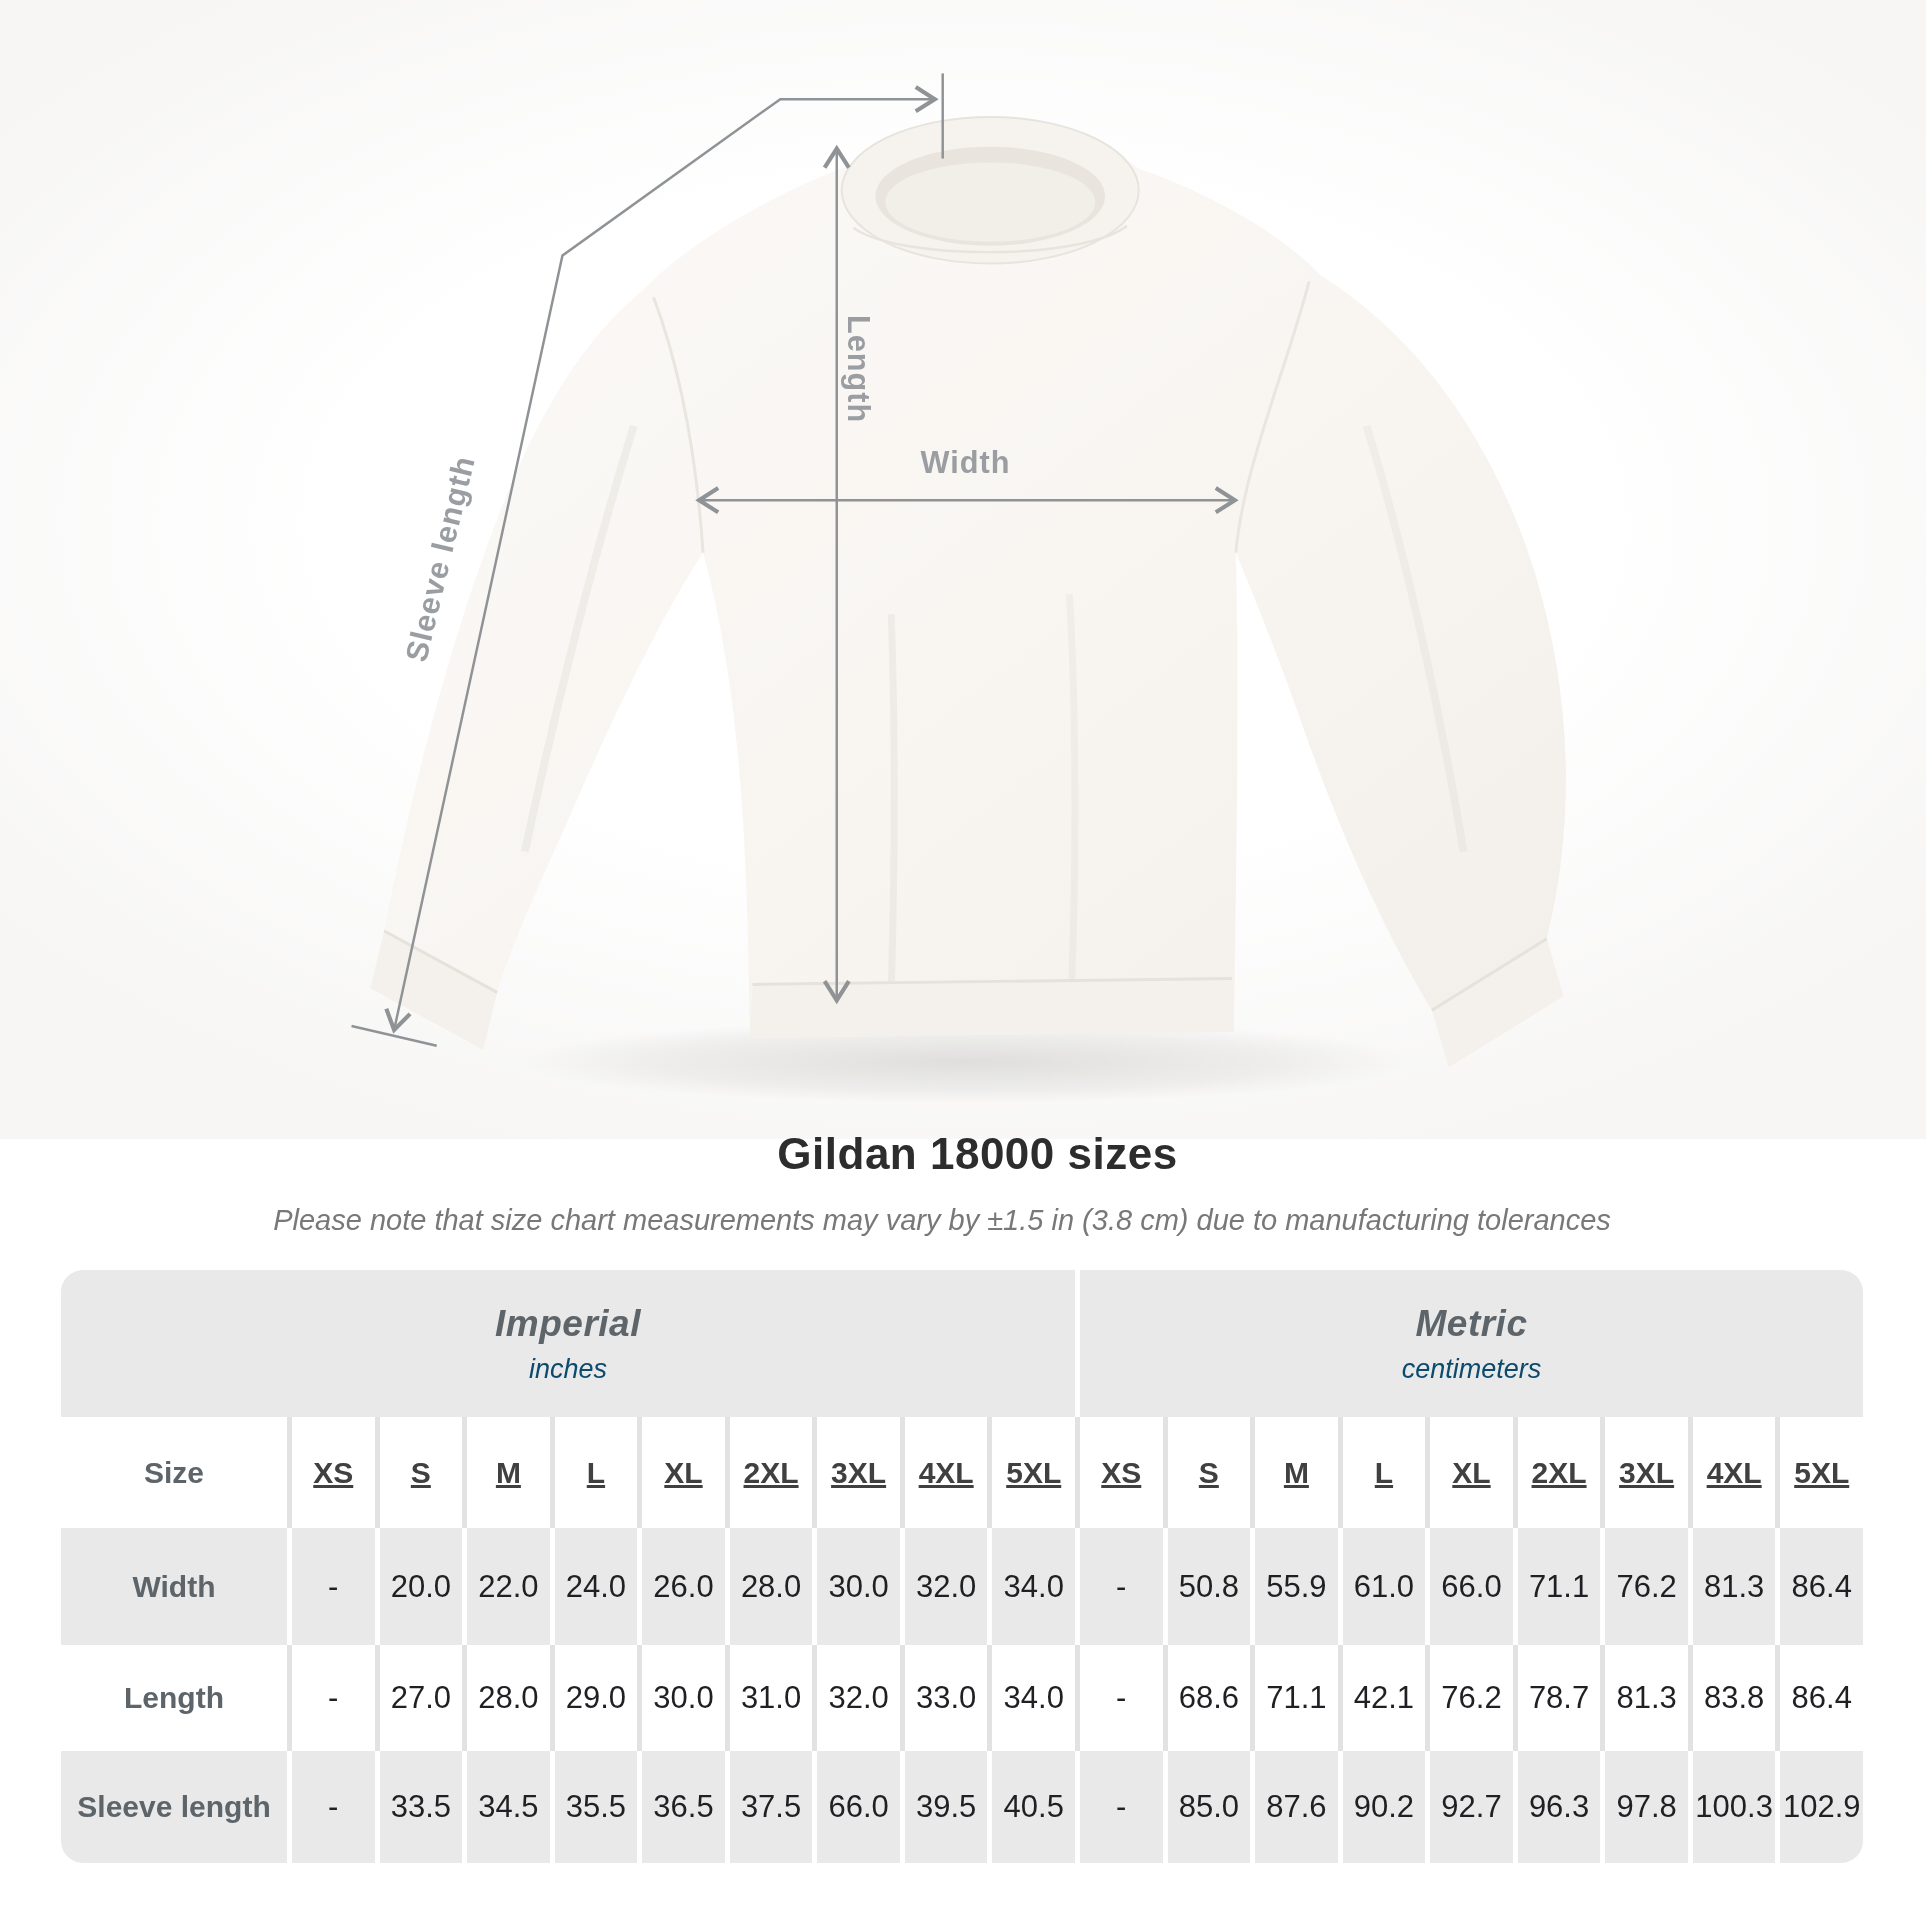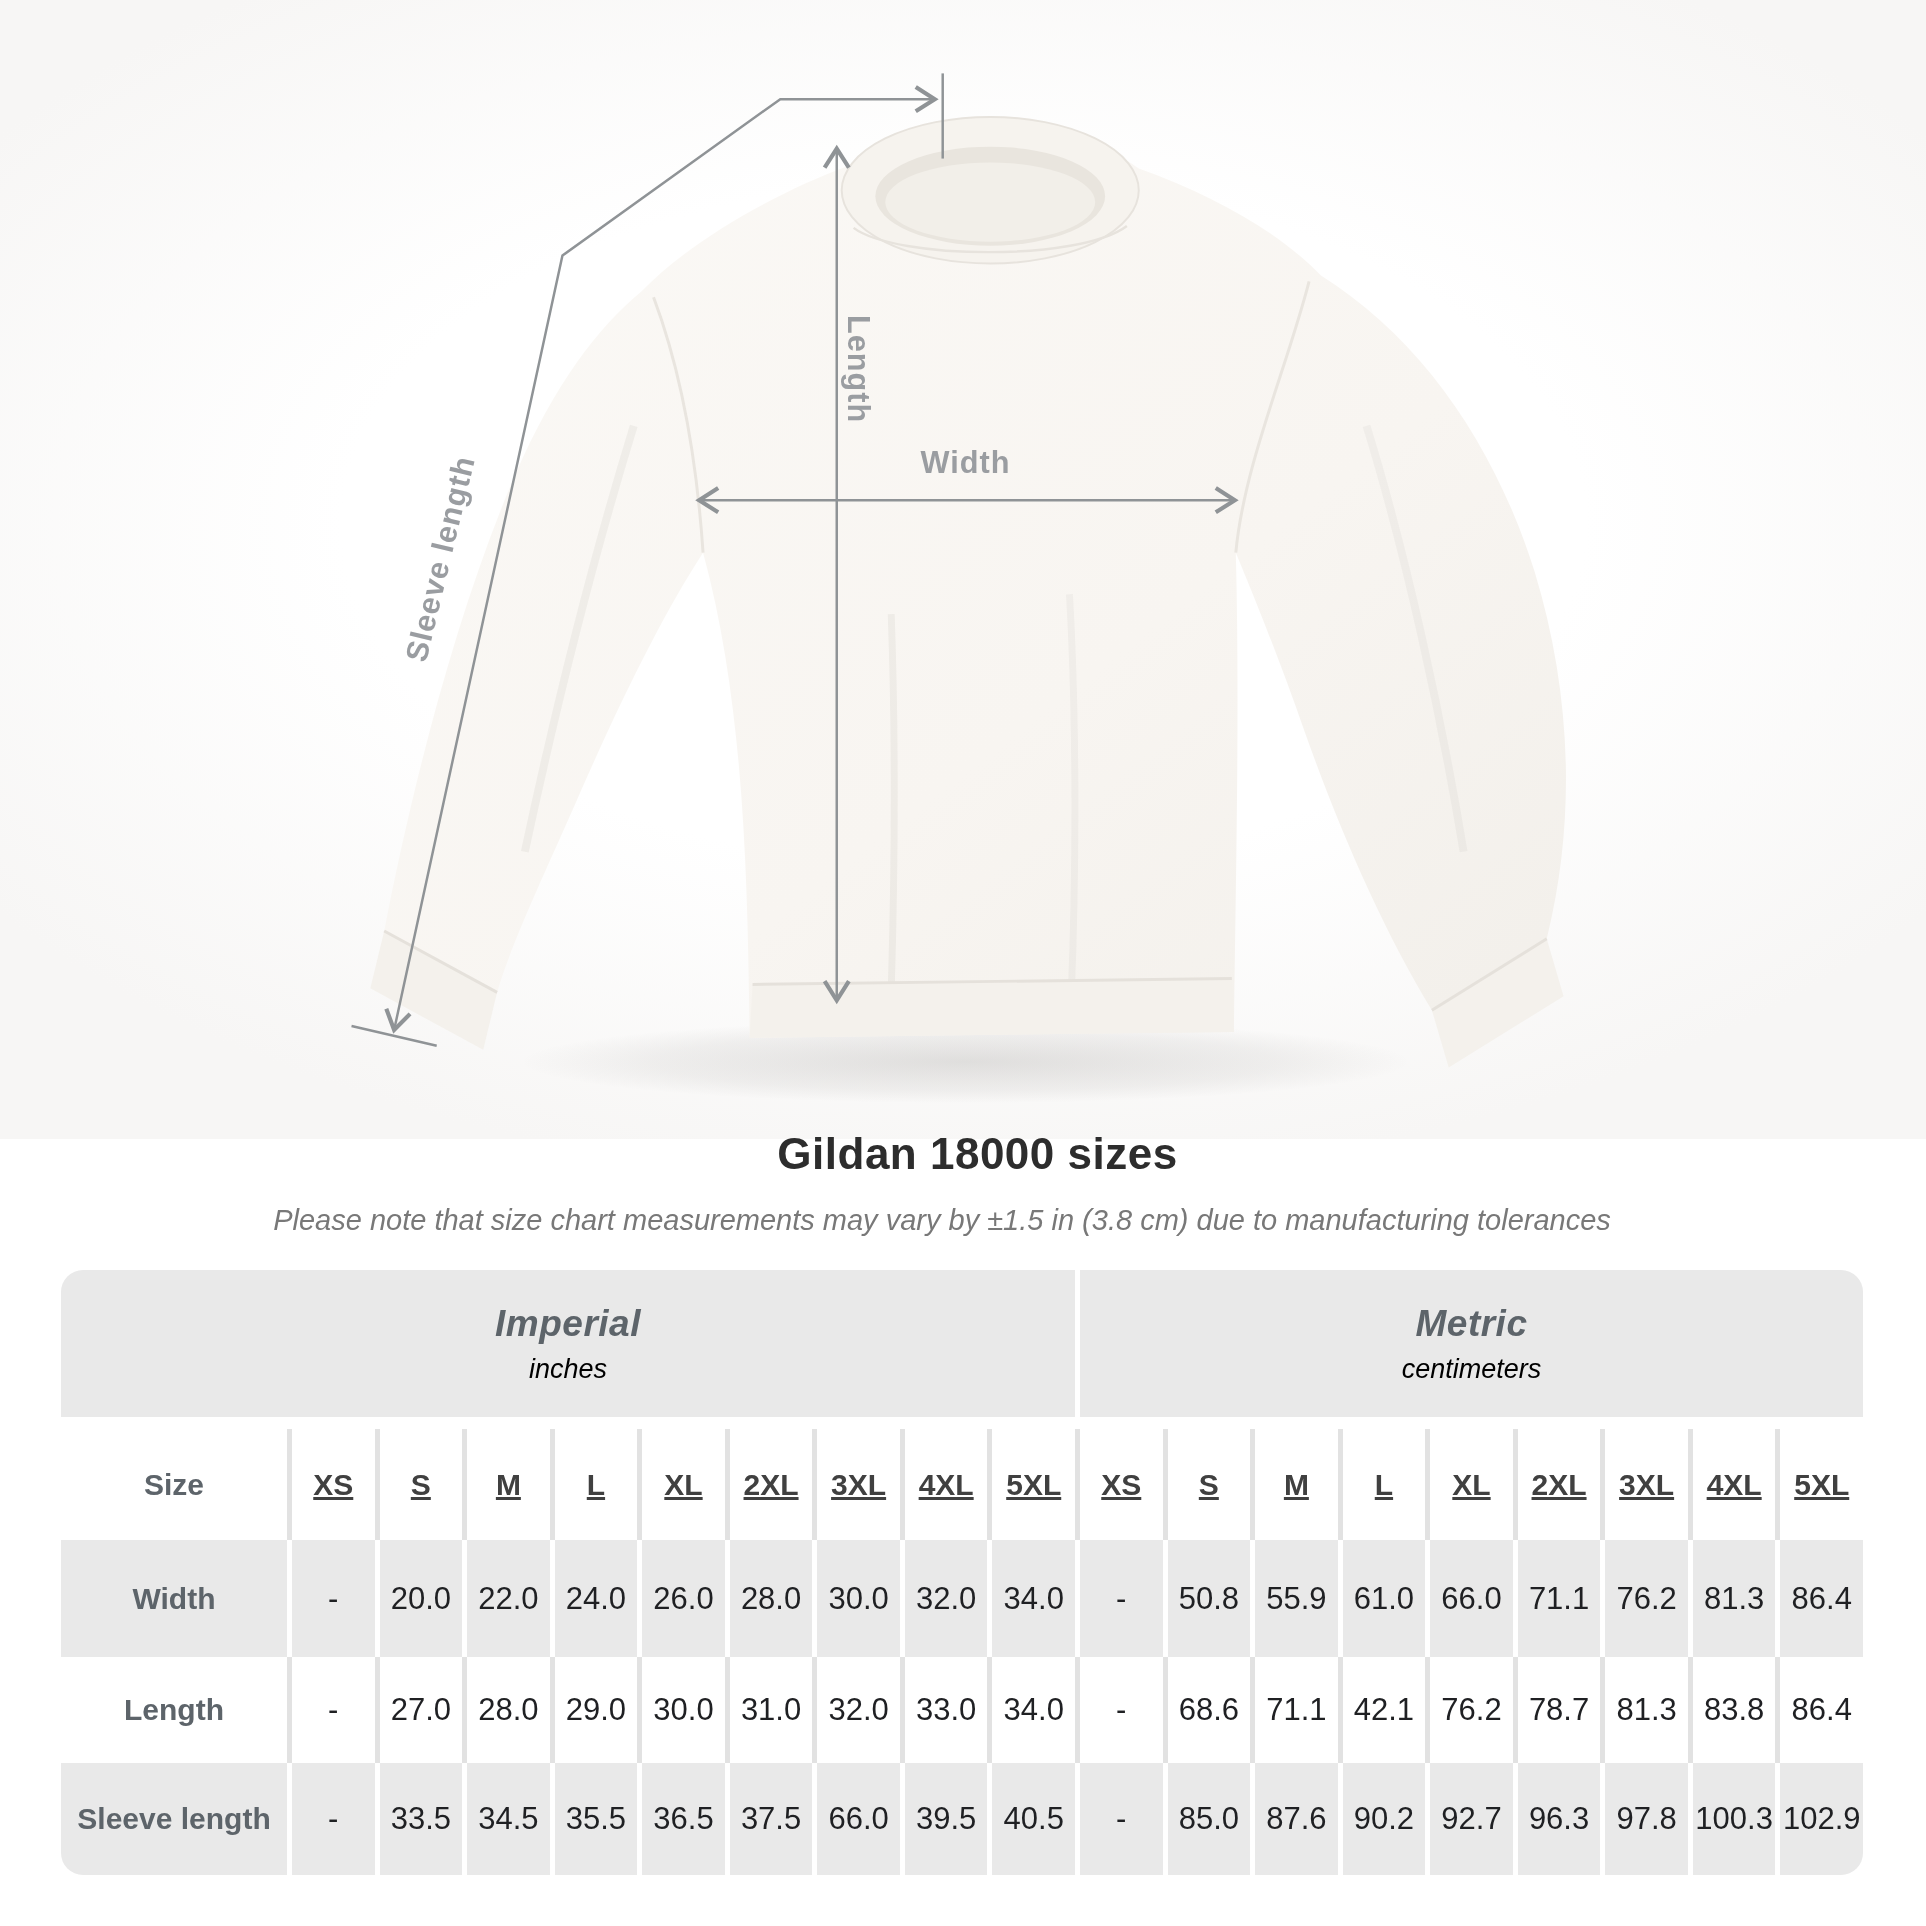--- a/index.html
+++ b/index.html
@@ -27,26 +27,26 @@
   .size-table{
     position:absolute;left:61px;top:1270px;width:1802px;
     border-radius:22px;overflow:hidden;
   }
   .trow{display:grid;grid-template-columns:226px repeat(18,1fr);column-gap:5px;}
   .trow.band{height:147px;background:#ffffff;}
   .band-cell{background:#e9e9e9;display:flex;flex-direction:column;align-items:center;justify-content:center;gap:9px;}
   .band-cell.left{grid-column:1 / span 10;}
   .band-cell.right{grid-column:11 / span 9;justify-content:center;}
   .g-label{font-size:37px;font-weight:bold;font-style:italic;color:#5d646a;letter-spacing:0.5px;}
-  .g-unit{font-size:27px;font-style:italic;color:#000000;}
+  .g-unit{font-size:27px;font-style:italic;color:#0c4a6e;}
   .trow.light{background:#e2e2e2;}
   .trow.light .c{background:#ffffff;}
   .trow.dark{background:#ffffff;}
   .trow.dark .c{background:#e9e9e9;}
-  .trow.sizes{height:111px;margin-top:12px;}
+  .trow.sizes{height:111px;}
   .trow.r1{height:117px;}
   .trow.r2{height:106px;}
   .trow.r3{height:112px;}
   .c{display:flex;align-items:center;justify-content:center;}
   .c.v{font-size:31px;color:#1f2023;}
   .c.lbl{font-size:30px;font-weight:bold;color:#5d646a;}
   .c.sz{font-size:30px;font-weight:bold;color:#404040;text-decoration:underline;}
   
   .ann-label{font-family:"Liberation Sans", sans-serif;font-size:31px;font-weight:bold;fill:#9a9da1;letter-spacing:1px;}
 </style>

